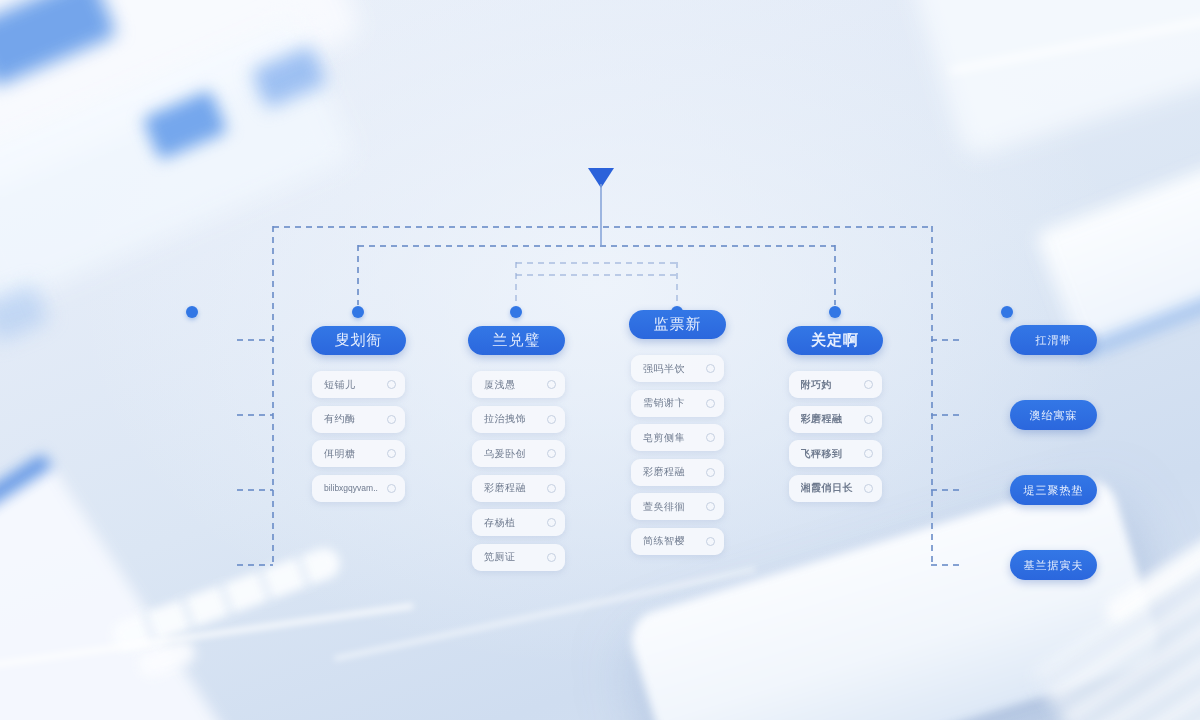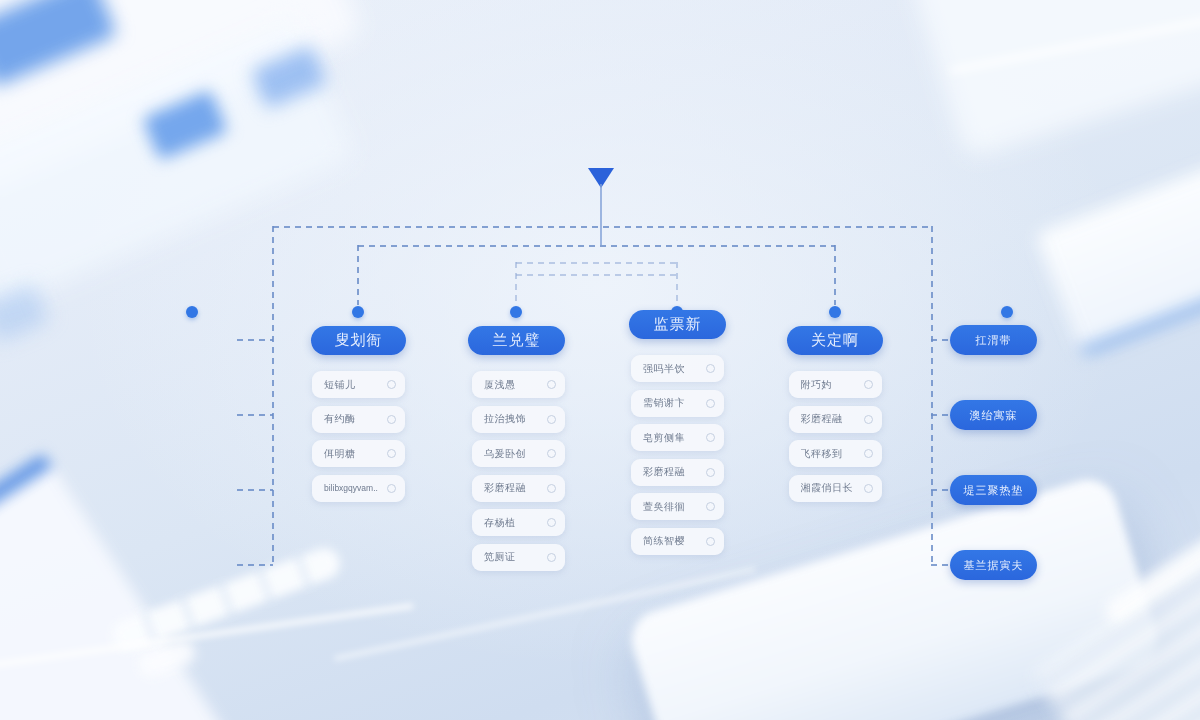--- a/index.html
+++ b/index.html
@@ -186,40 +186,40 @@
     <div class="item">
       <span class="item-label">萱奂徘徊</span>
       <span class="item-radio"></span>
       </div>
     <div class="item">
       <span class="item-label">简练智樱</span>
       <span class="item-radio"></span>
       </div>
   </div>
 
-  <div class="col" style="left:787px;top:326px;width:96px;">
+  <div class="col" style="left:787px;top:326px;width:96px;font-weight:bold;">
     <div class="hpill">关定啊</div>
     <div class="item first">
       <span class="item-label">附巧妁</span>
       <span class="item-radio"></span>
       </div>
     <div class="item">
       <span class="item-label">彩磨程融</span>
       <span class="item-radio"></span>
       </div>
     <div class="item">
       <span class="item-label">飞秤移到</span>
       <span class="item-radio"></span>
       </div>
     <div class="item">
       <span class="item-label">湘霞俏日长</span>
       <span class="item-radio"></span>
       </div>
   </div>
 
-  <div class="col" style="left:950px;top:325px;width:87px;">
+  <div class="col" style="left:1010px;top:325px;width:87px;">
     <div class="bpill">扛渭带</div>
     <div class="bpill">澳绐寓寐</div>
     <div class="bpill">堤三聚热垫</div>
     <div class="bpill">基兰据寅夫</div>
   </div>
 
 </div>
 
 </body></html>

